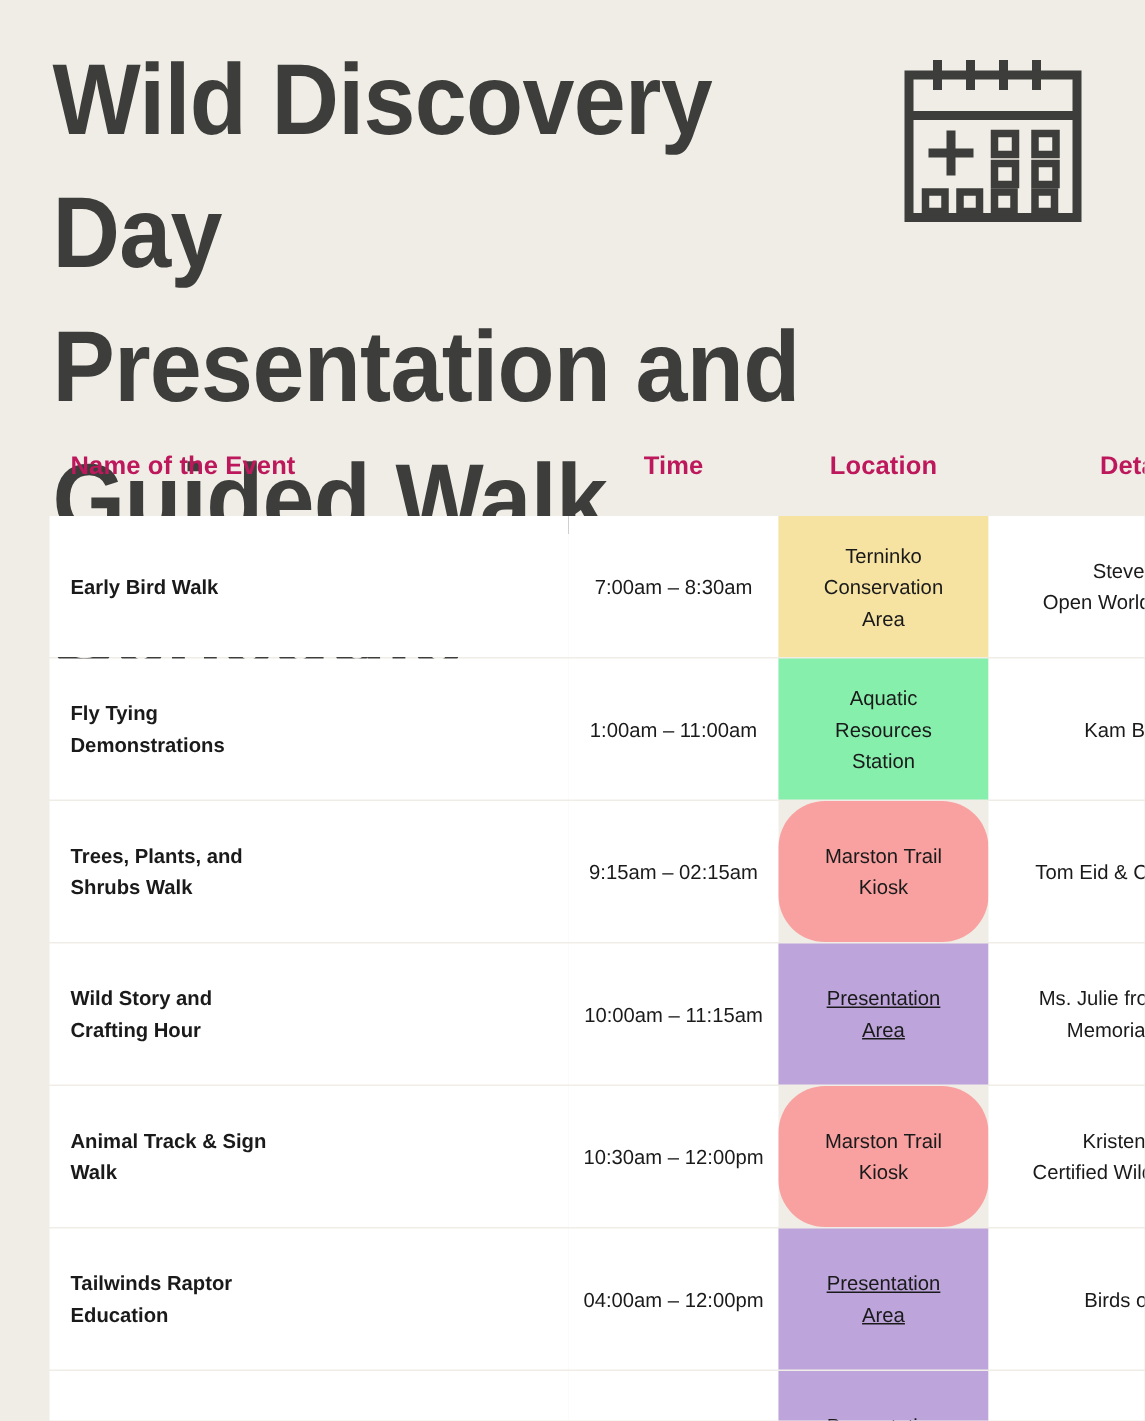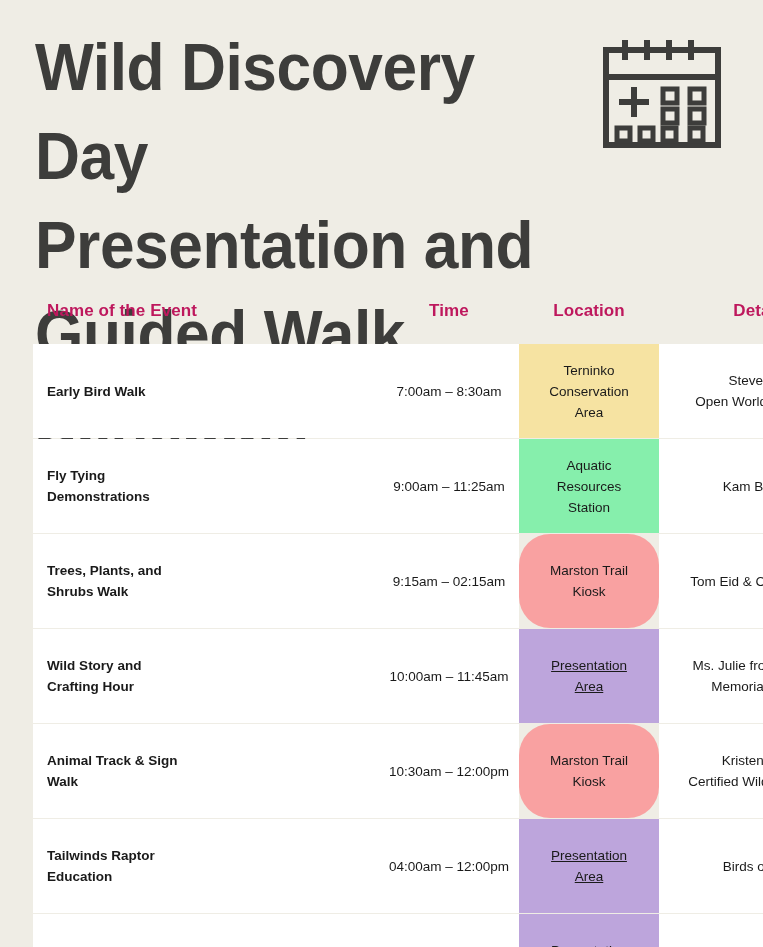--- a/index.html
+++ b/index.html
@@ -175,38 +175,38 @@
         <td class="cell-time">7:00am – 8:30am</td>
         <td class="cell-location loc-yellow">Terninko
 Conservation
 Area</td>
         <td class="cell-details">Steve Hale
 Open World Explorers</td>
       </tr>
       <tr>
         <td class="cell-event">Fly Tying
 Demonstrations</td>
-        <td class="cell-time">9:00am – 11:25am</td>
+        <td class="cell-time">1:00am – 11:00am</td>
         <td class="cell-location loc-orange">Aquatic
 Resources
 Station</td>
         <td class="cell-details">Kam Bounds</td>
       </tr>
       <tr>
         <td class="cell-event">Trees, Plants, and
 Shrubs Walk</td>
         <td class="cell-time">9:15am – 02:15am</td>
         <td class="cell-location loc-pink">Marston Trail
 Kiosk</td>
         <td class="cell-details">Tom Eid &amp; Cheryl Smith</td>
       </tr>
       <tr>
         <td class="cell-event">Wild Story and
 Crafting Hour</td>
-        <td class="cell-time">10:00am – 11:45am</td>
+        <td class="cell-time">10:00am – 11:15am</td>
         <td class="cell-location loc-purple">Presentation
 Area</td>
         <td class="cell-details">Ms. Julie from Blaisdell
 Memorial Library</td>
       </tr>
       <tr>
         <td class="cell-event">Animal Track &amp; Sign
 Walk</td>
         <td class="cell-time">10:30am – 12:00pm</td>
         <td class="cell-location loc-pink">Marston Trail

